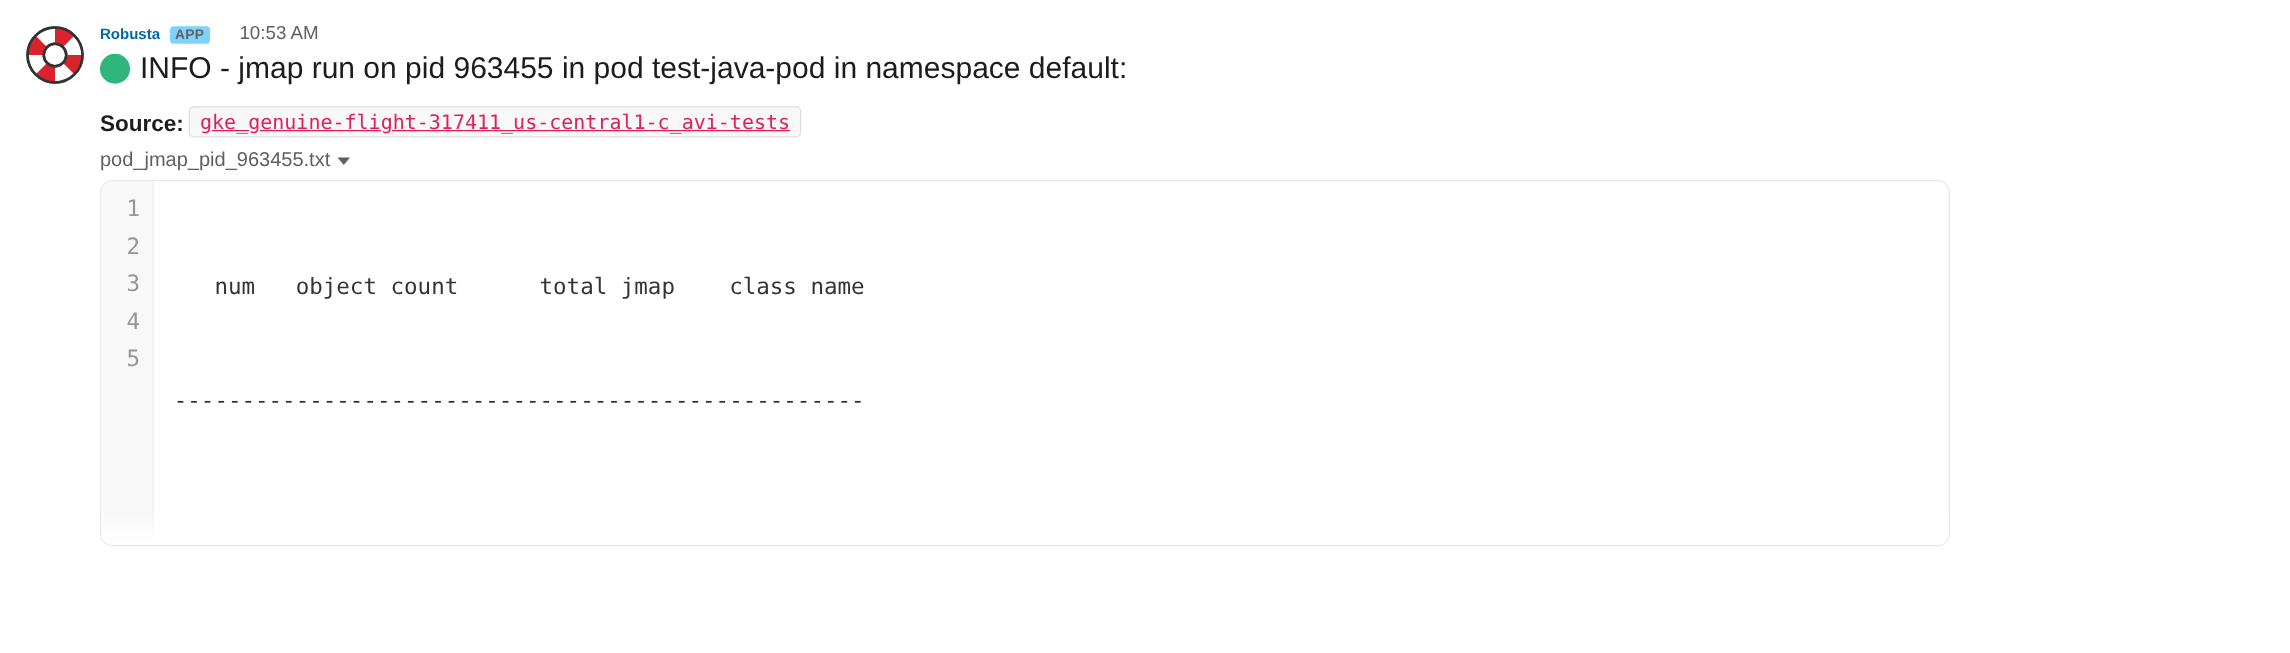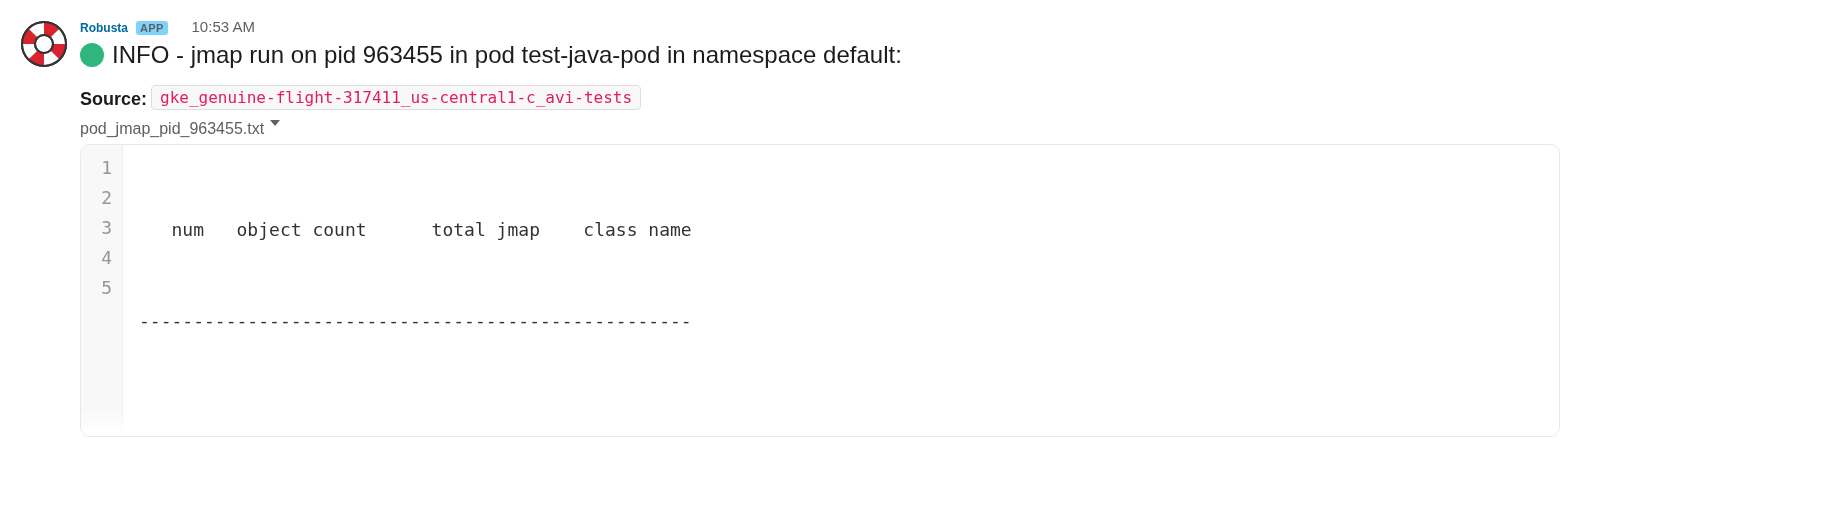--- a/index.html
+++ b/index.html
@@ -84,23 +84,25 @@
   }
   .source-label { font-weight: 700; }
   .source-code {
     font-family: ui-monospace, "SF Mono", Menlo, Monaco, Consolas, monospace;
     background: #f8f8f8;
     border: 1px solid #ddd;
     border-radius: 4px;
     padding: 2px 8px;
     color: #e01e5a;
     font-size: 16px;
+    text-decoration: underline;
   }
   .attachment-header {
     display: inline-flex;
+    align-items: center;
     gap: 6px;
     color: #616061;
     font-size: 16px;
     margin-bottom: 6px;
     cursor: pointer;
   }
   .chevron {
     width: 0; height: 0;
     border-left: 5px solid transparent;
     border-right: 5px solid transparent;

